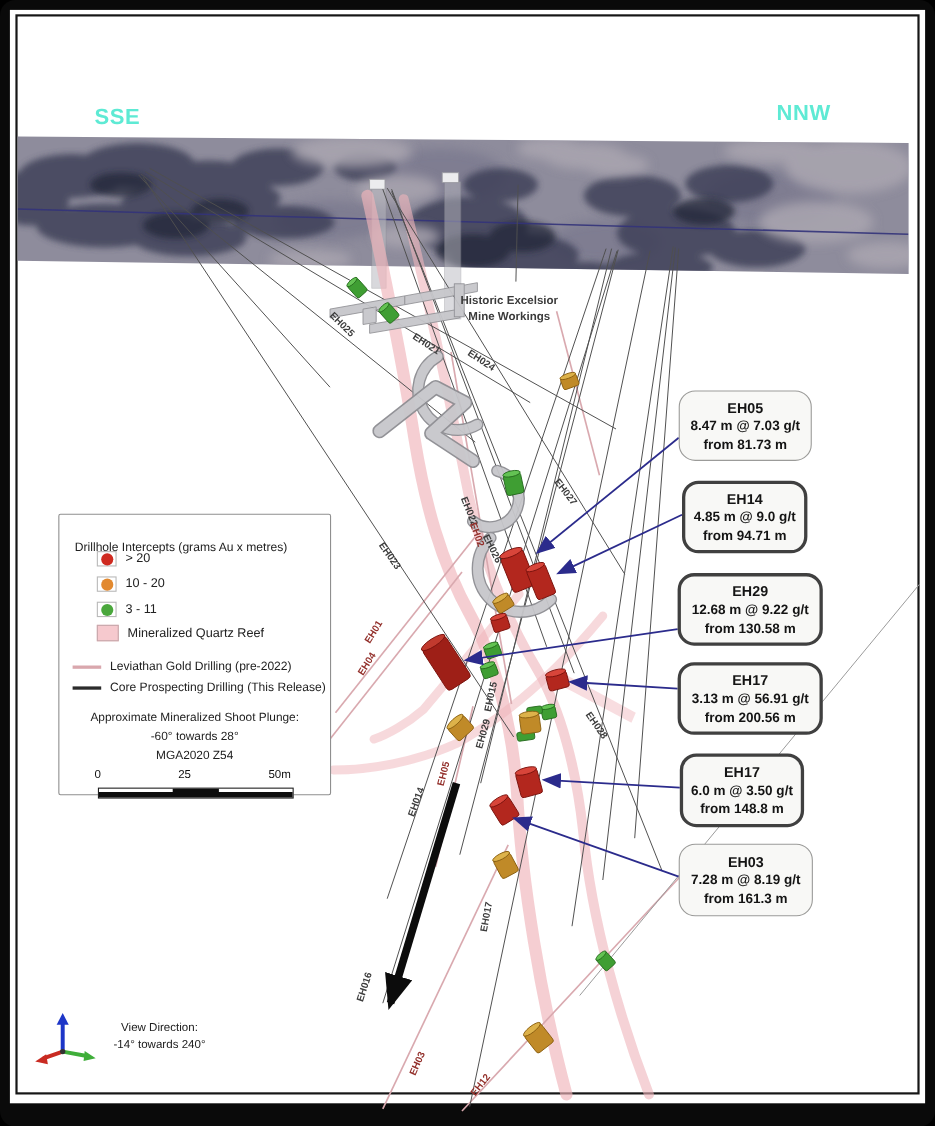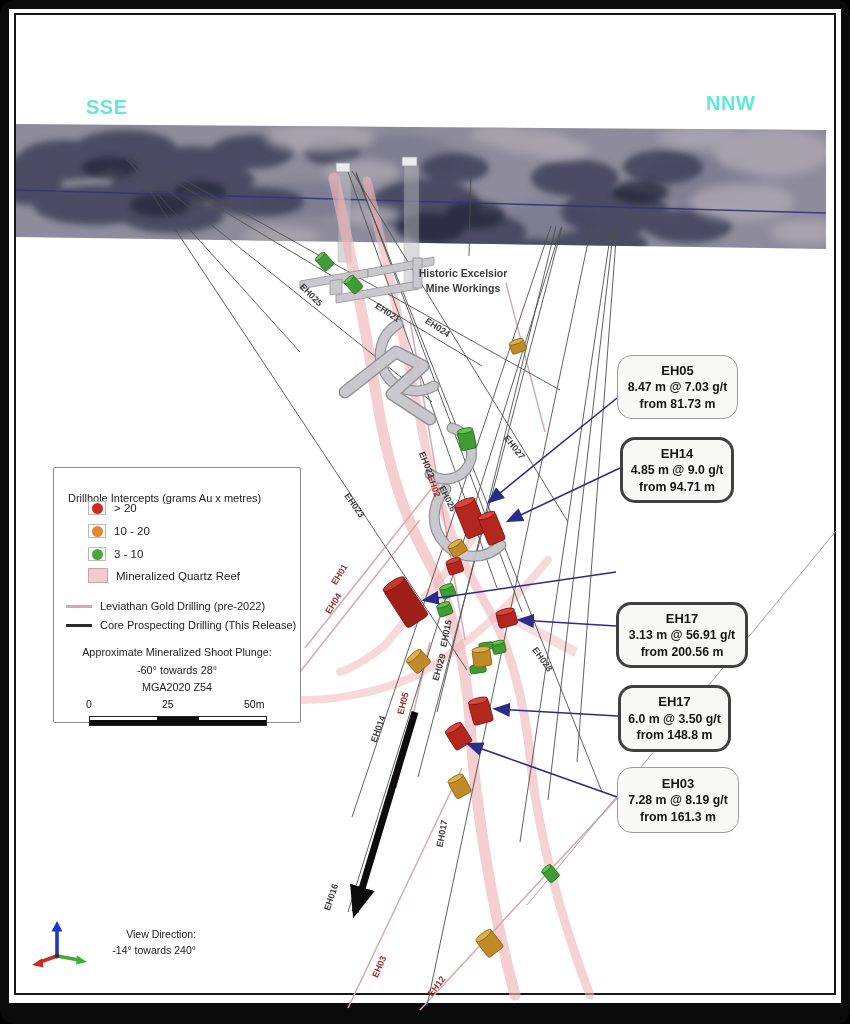--- a/index.html
+++ b/index.html
@@ -25,21 +25,21 @@
   .swatchbox{width:18px;height:14px;border:1px solid #b9b9b9;display:flex;align-items:center;justify-content:center;box-sizing:border-box;}
   .dot{width:11px;height:11px;border-radius:50%;}
   .legrow{position:absolute;left:14px;display:flex;align-items:center;gap:8px;font-size:11.5px;margin-left:20px;}
   .linerow{position:absolute;left:12px;display:flex;align-items:center;gap:8px;font-size:11px;justify-content:flex-end;}
   .lineswatch{width:26px;height:3px;}
   .plunge{position:absolute;left:0;width:100%;text-align:center;font-size:10.8px;color:#1d1d1d;}
   .scalelab{position:absolute;font-size:10.5px;color:#111;}
   #scalebar{position:absolute;left:35px;top:248px;width:176px;height:8px;border:1px solid #222;box-sizing:content-box;background:#fff;}
   #scalebar .bott{position:absolute;left:0;bottom:0;width:100%;height:5px;background:#0d0d0d;}
   #scalebar .topseg{position:absolute;left:38%;top:0;width:24%;height:3px;background:#0d0d0d;}
-  .viewdir{position:absolute;left:94px;top:926px;width:102px;text-align:right;
+  .viewdir{position:absolute;left:94px;top:926px;width:102px;text-align:center;
       font-size:10.5px;line-height:1.55;color:#202020;}
 </style>
 </head>
 <body>
 
 <div id="stage">
   <div id="page">
     <div id="frame"></div>
   </div>
 
@@ -338,20 +338,25 @@
   <div class="callout light" style="left:617px;top:355px;width:121px;height:64px">
     <div class="h">EH05</div>
     <div class="l">8.47 m @ 7.03 g/t</div>
     <div class="l">from 81.73 m</div>
   </div>
   <div class="callout strong" style="left:620px;top:437px;width:114px;height:66px">
     <div class="h">EH14</div>
     <div class="l">4.85 m @ 9.0 g/t</div>
     <div class="l">from 94.71 m</div>
   </div>
+  <div class="callout strong" style="left:616px;top:521px;width:132px;height:66px">
+    <div class="h">EH29</div>
+    <div class="l">12.68 m @ 9.22 g/t</div>
+    <div class="l">from 130.58 m</div>
+  </div>
   <div class="callout strong" style="left:616px;top:602px;width:132px;height:66px">
     <div class="h">EH17</div>
     <div class="l">3.13 m @ 56.91 g/t</div>
     <div class="l">from 200.56 m</div>
   </div>
   <div class="callout strong" style="left:618px;top:685px;width:113px;height:67px">
     <div class="h">EH17</div>
     <div class="l">6.0 m @ 3.50 g/t</div>
     <div class="l">from 148.8 m</div>
   </div>
@@ -372,21 +377,21 @@
     <div class="legrow" style="top:56px">
       <span class="swatchbox">
           <span class="dot" style="background:#e2892f"></span>
         </span>
       <span>10 - 20</span>
     </div>
     <div class="legrow" style="top:79px">
       <span class="swatchbox">
           <span class="dot" style="background:#4aa73c"></span>
         </span>
-      <span>3 - 10</span>
+      <span>3 - 11</span>
     </div>
     <div class="legrow" style="top:100px">
       <span style="width:20px;height:15px;background:#f6c9ce;border:1px solid #c7a7ab;box-sizing:border-box"></span>
       <span>Mineralized Quartz Reef</span>
     </div>
     <div class="linerow" style="top:132px">
       <span class="lineswatch" style="background:#d9a7ad"></span>
       <span>Leviathan Gold Drilling (pre-2022)</span>
     </div>
     <div class="linerow" style="top:151px">

